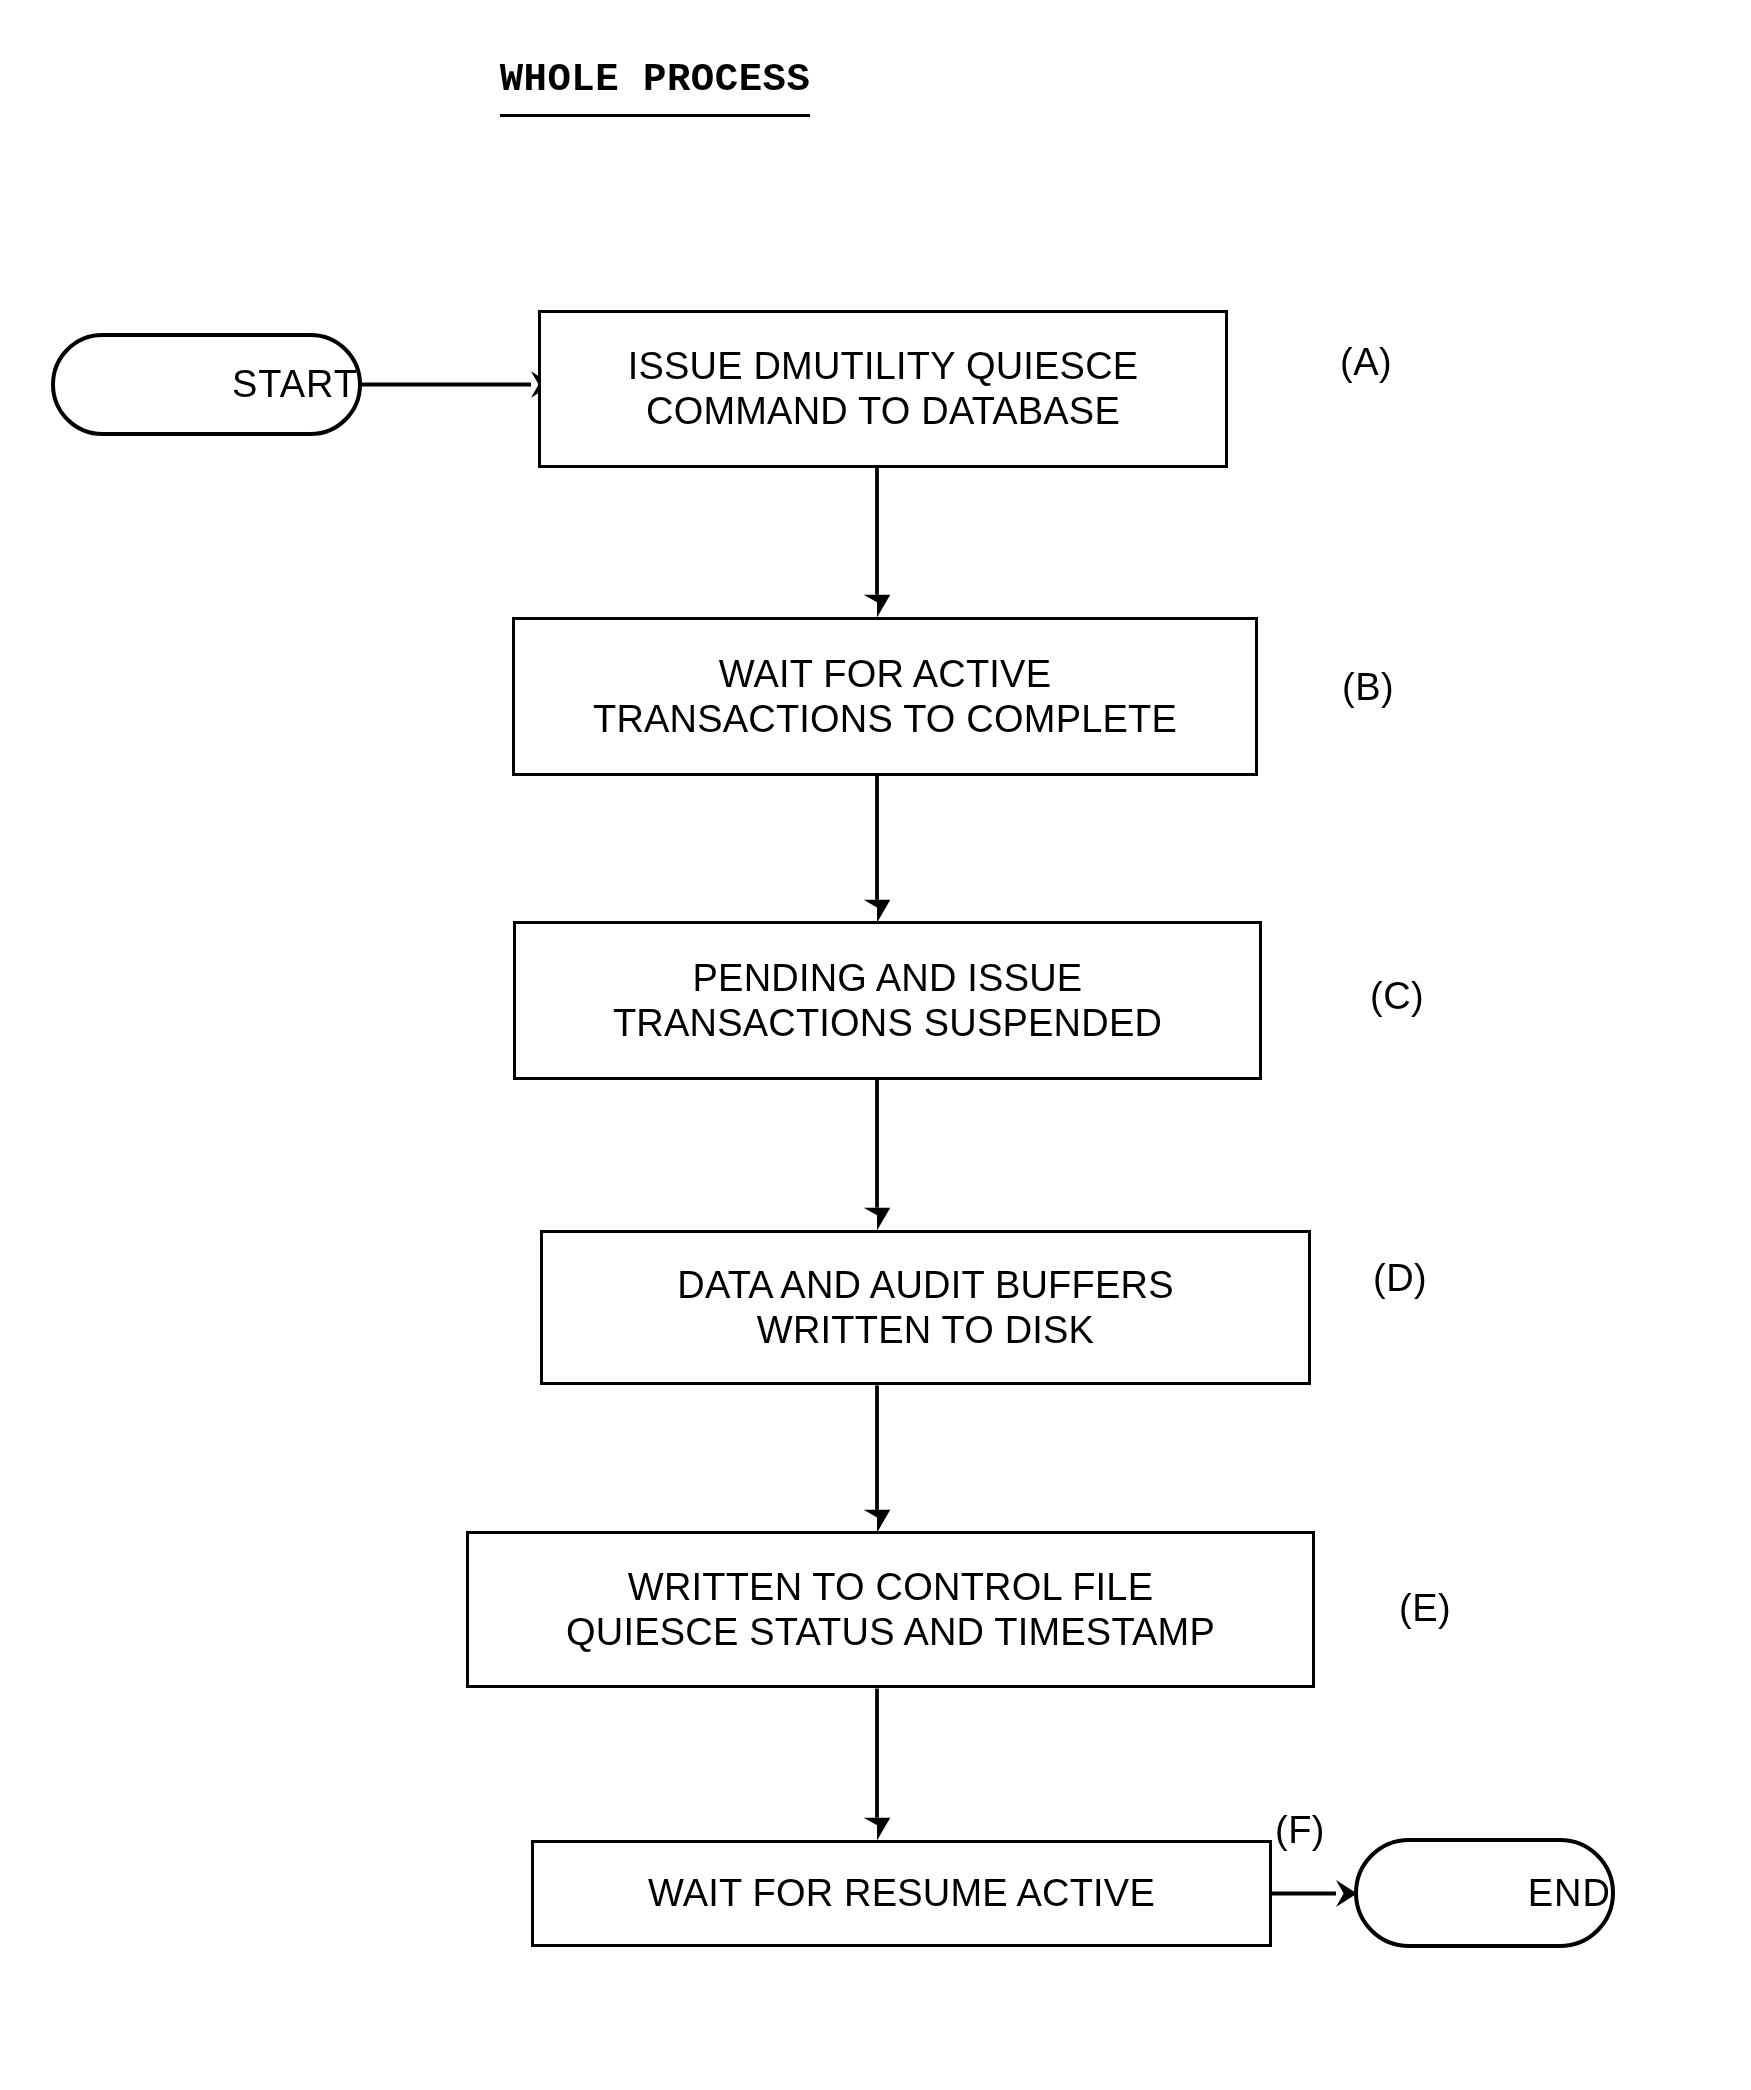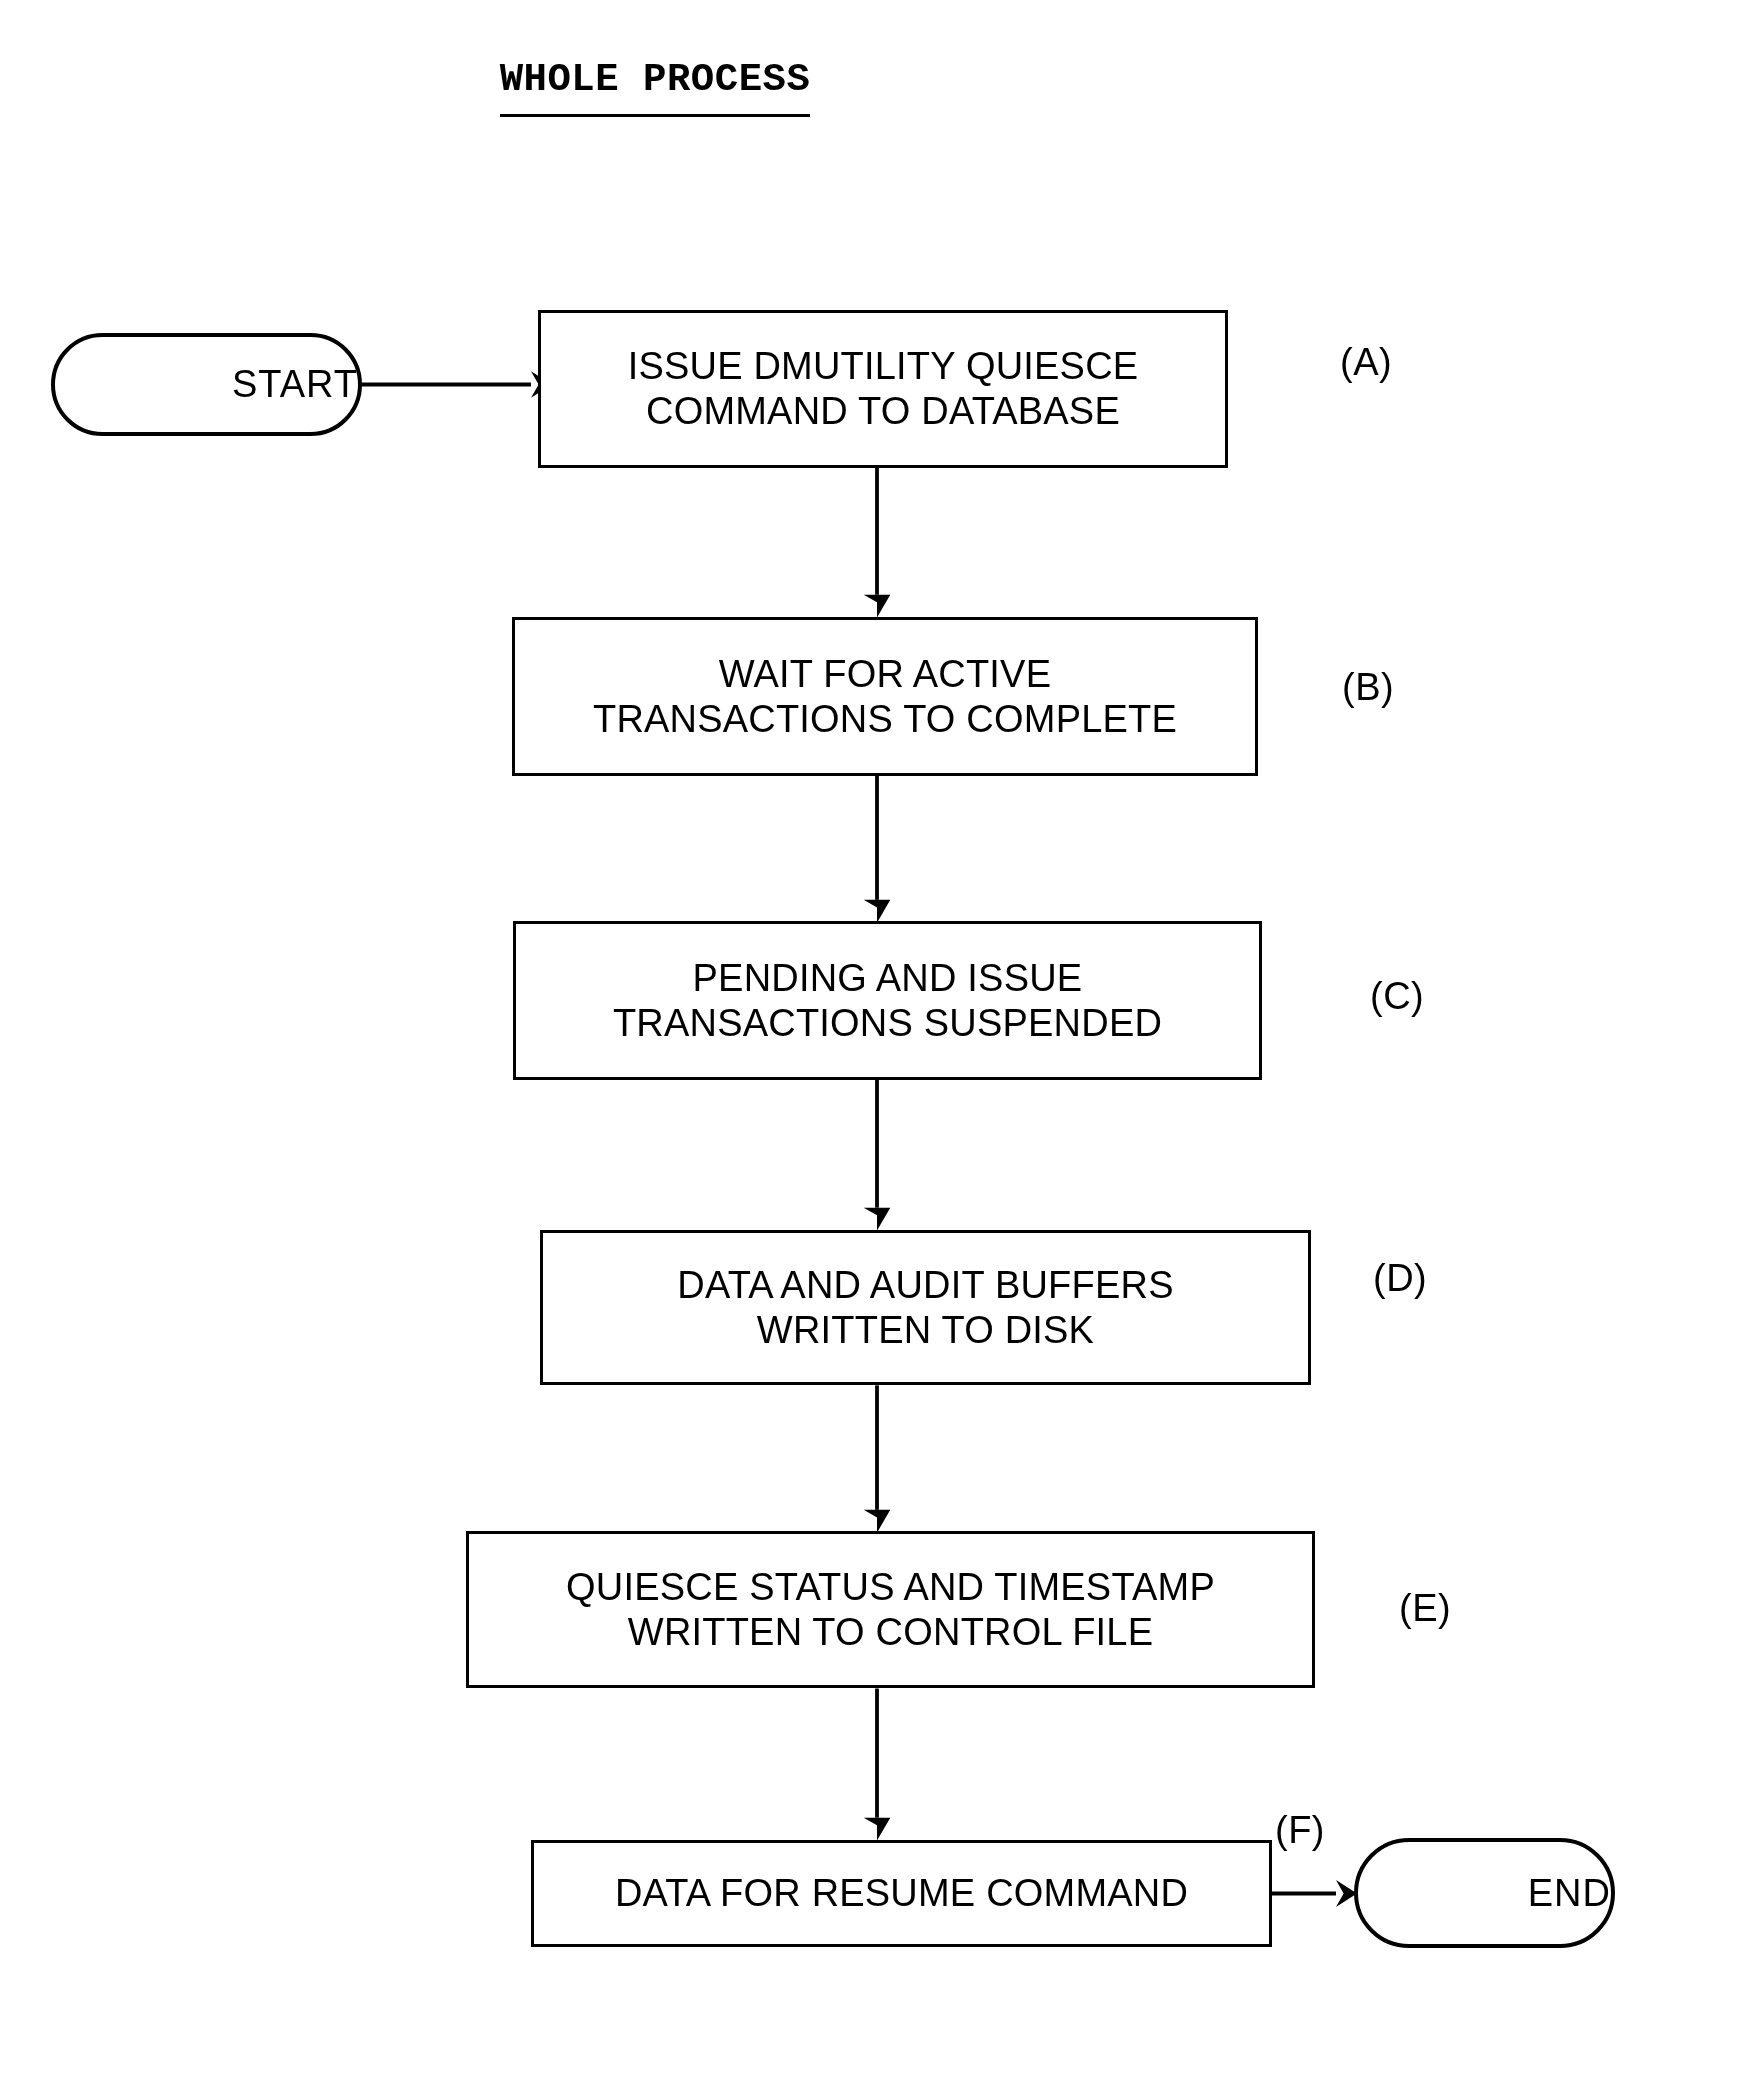--- a/index.html
+++ b/index.html
@@ -162,34 +162,34 @@
   </div>
   <div class="step-label" style="left:1373px; top:1257px;">(D)</div>
 
   <svg class="conn" style="left:858px; top:1385px; width:38px; height:148px;" viewBox="0 0 40 155">
     <line x1="20" y1="0" x2="20" y2="131"></line>
     <polygon points="6,131 34,131 20,155 20,139"></polygon>
   </svg>
 
   <div class="proc-box" style="left:466px; top:1531px; width:849px; height:157px;">
     <div class="lines">
+      <span>WRITTEN TO CONTROL FILE</span>
       <span>QUIESCE STATUS AND TIMESTAMP</span>
-      <span>WRITTEN TO CONTROL FILE</span>
     </div>
   </div>
   <div class="step-label" style="left:1399px; top:1587px;">(E)</div>
 
   <svg class="conn" style="left:858px; top:1688px; width:38px; height:153px;" viewBox="0 0 40 160">
     <line x1="20" y1="0" x2="20" y2="136"></line>
     <polygon points="6,136 34,136 20,160 20,144"></polygon>
   </svg>
 
   <div class="proc-box" style="left:531px; top:1840px; width:741px; height:107px;">
     <div class="lines">
-      <span>DATA FOR RESUME COMMAND</span>
+      <span>WAIT FOR RESUME ACTIVE</span>
     </div>
   </div>
   <div class="step-label" style="left:1275px; top:1809px;">(F)</div>
 
   <svg class="conn" style="left:1271px; top:1878px; width:86px; height:31px;" viewBox="0 0 90 32">
     <line x1="0" y1="16" x2="68" y2="16"></line>
     <polygon points="68,2 90,16 68,30 76,16"></polygon>
   </svg>
 
   <div class="term-node" style="left:1354px; top:1838px; width:261px; height:110px;">

